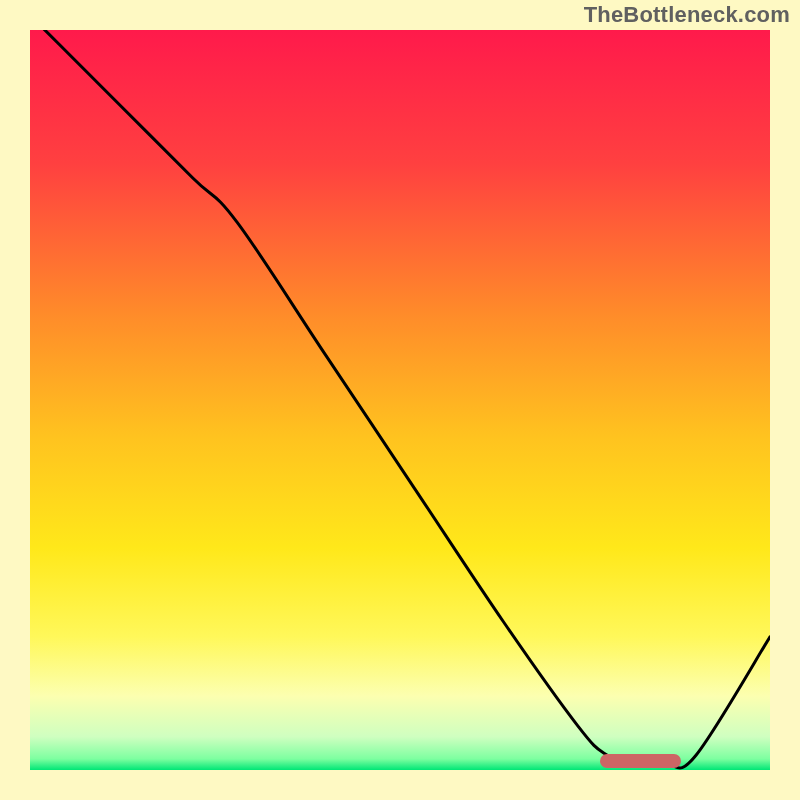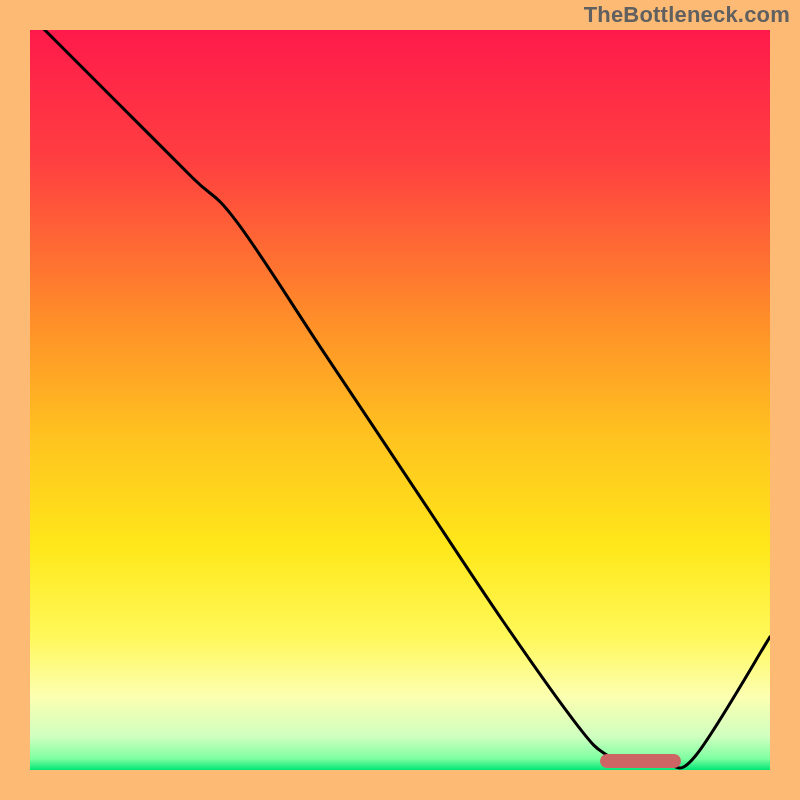--- a/index.html
+++ b/index.html
@@ -8,21 +8,21 @@
     width: 800px;
     height: 800px;
     background: #000;
     font-family: Arial, Helvetica, sans-serif;
     overflow: hidden;
   }
   .stage {
     position: relative;
     width: 800px;
     height: 800px;
-    background: #fdba74;
+    background: #fef9c3;
   }
   .watermark {
     position: absolute;
     top: 2px;
     right: 10px;
     color: #606060;
     font-size: 22px;
     font-weight: bold;
     letter-spacing: 0.2px;
     user-select: none;

